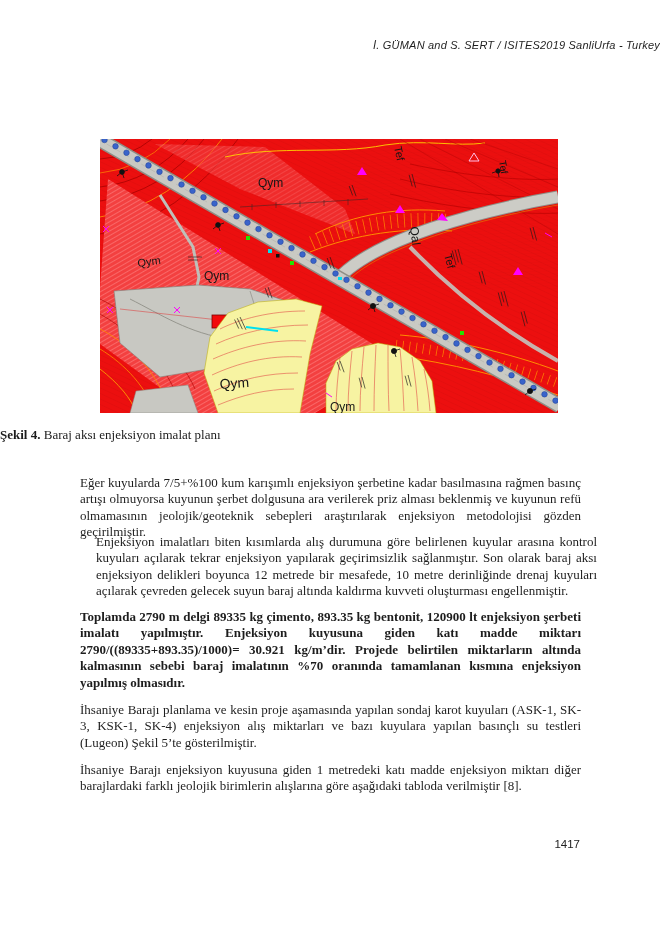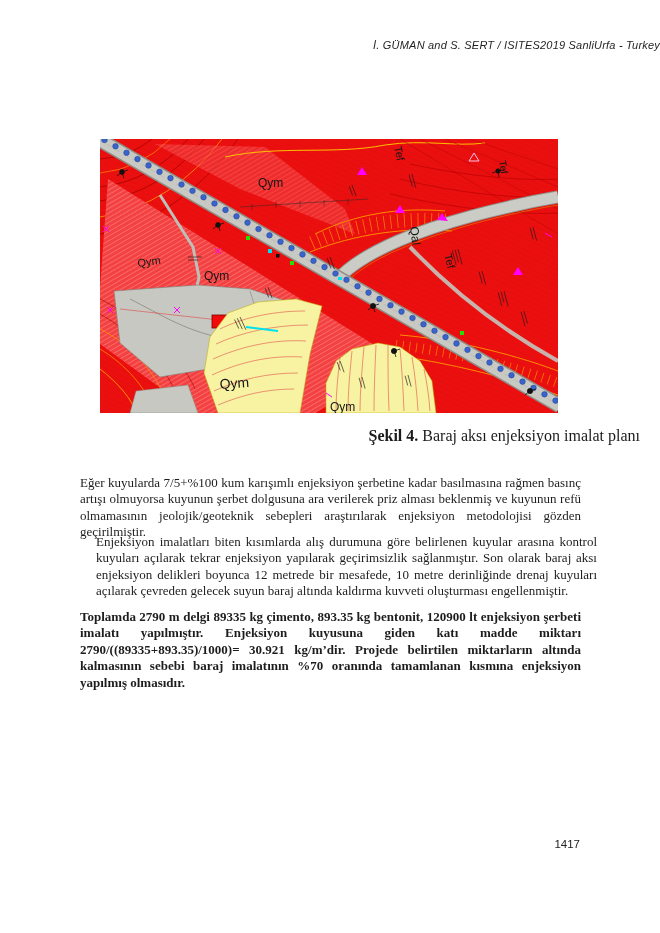--- a/index.html
+++ b/index.html
@@ -22,22 +22,22 @@
   .p3 { top:534px;margin-left:16px; }
   .p4 { top:609px;font-weight:bold; }
   .p5 { top:702px; }
   .p6 { top:762px; }
   .figure-wrap {
     position:absolute; left:100px; top:139px; width:458px; height:274px;
     overflow:hidden; margin:0;
   }
   .figure-wrap svg { display:block; }
   .fig-caption {
-    position:absolute; top:427px; left:0; width:640px; text-align:right;
-    font-size:16px; color:#1b1b1b;
+    position:absolute; top:427px; left:0; width:640px; text-align:left;
+    font-size:13px; color:#1b1b1b;
   }
   .fig-caption b { font-weight:bold; }
   .page-number {
     position:absolute; top:838px; right:80px;
     font-family:"Liberation Sans", sans-serif; font-size:11.5px; color:#222;margin-left:48px;
   }
   .map-label { font-family:"Liberation Sans", sans-serif; fill:#161616; }
 </style>
 </head>
 <body>
@@ -355,16 +355,18 @@
     </svg>
   </figure>
 
   <div class="fig-caption">
     <b>Şekil 4.</b><span> Baraj aksı enjeksiyon imalat planı</span>
   </div>
 
   <p class="para p2">Eğer kuyularda 7/5+%100 kum karışımlı enjeksiyon şerbetine kadar basılmasına rağmen basınç artışı olmuyorsa kuyunun şerbet dolgusuna ara verilerek priz alması beklenmiş ve kuyunun refü olmamasının jeolojik/geoteknik sebepleri araştırılarak enjeksiyon metodolojisi gözden geçirilmiştir.</p>
   <p class="para p3">Enjeksiyon imalatları biten kısımlarda alış durumuna göre belirlenen kuyular arasına kontrol kuyuları açılarak tekrar enjeksiyon yapılarak geçirimsizlik sağlanmıştır. Son olarak baraj aksı enjeksiyon delikleri boyunca 12 metrede bir mesafede, 10 metre derinliğinde drenaj kuyuları açılarak çevreden gelecek suyun baraj altında kaldırma kuvveti oluşturması engellenmiştir.</p>
   <p class="para p4">Toplamda 2790 m delgi 89335 kg çimento, 893.35 kg bentonit, 120900 lt enjeksiyon şerbeti imalatı yapılmıştır. Enjeksiyon kuyusuna giden katı madde miktarı 2790/((89335+893.35)/1000)= 30.921 kg/m’dir. Projede belirtilen miktarların altında kalmasının sebebi baraj imalatının %70 oranında tamamlanan kısmına enjeksiyon yapılmış olmasıdır.</p>
+  <p class="para p5">İhsaniye Barajı planlama ve kesin proje aşamasında yapılan sondaj karot kuyuları (ASK-1, SK-3, KSK-1, SK-4) enjeksiyon alış miktarları ve bazı kuyulara yapılan basınçlı su testleri (Lugeon) Şekil 5’te gösterilmiştir.</p>
+  <p class="para p6">İhsaniye Barajı enjeksiyon kuyusuna giden 1 metredeki katı madde enjeksiyon miktarı diğer barajlardaki farklı jeolojik birimlerin alışlarına göre aşağıdaki tabloda verilmiştir [8].</p>
 
   <div class="page-number">1417</div>
 
 </div>
 
 </body></html>

